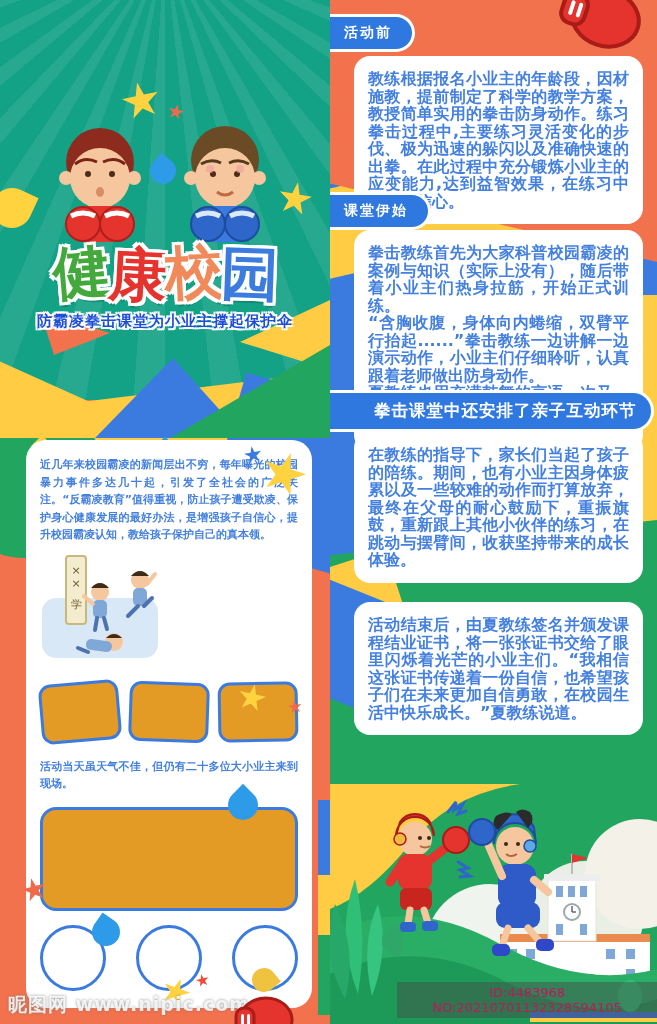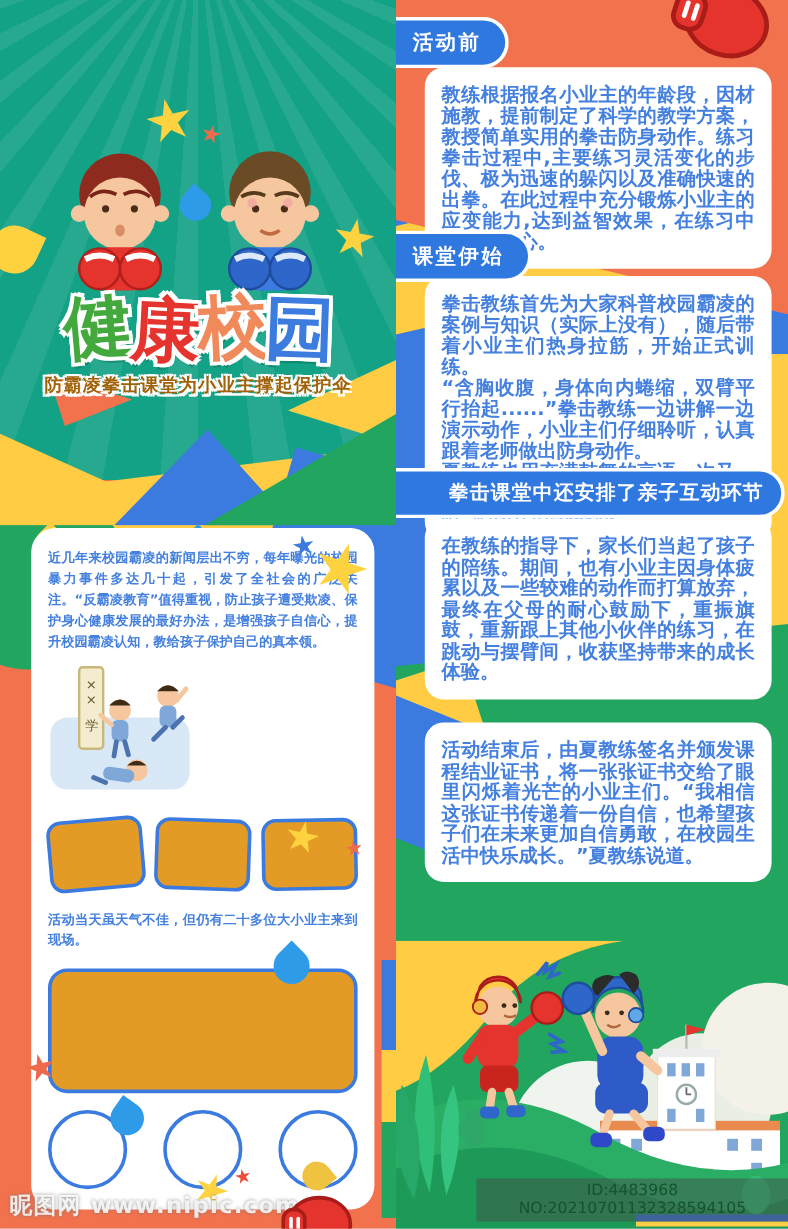--- a/index.html
+++ b/index.html
@@ -24,21 +24,21 @@
   .drop{position:absolute;border-radius:0 50% 50% 50%;}
 
   .title-wrap{position:absolute;top:240px;left:0;width:330px;text-align:center;z-index:5;}
   .title-line{font-weight:900;font-size:58px;line-height:64px;letter-spacing:-2px;}
   .title-line span{display:inline-block;
     text-shadow:-3px -3px 0 #fff,3px -3px 0 #fff,-3px 3px 0 #fff,3px 3px 0 #fff,0 -3px 0 #fff,0 3px 0 #fff,-3px 0 0 #fff,3px 0 0 #fff,0 5px 0 rgba(0,60,40,.25);}
   .tc1{color:#44A93C;transform:rotate(-5deg);}
   .tc2{color:#E5332D;transform:rotate(3deg) translateY(3px);}
   .tc3{color:#F08A5B;transform:rotate(-3deg);}
   .tc4{color:#3C7CDF;transform:rotate(2deg) translateY(2px);}
-  .subtitle{margin-top:8px;font-size:15px;font-weight:800;color:#a16207;letter-spacing:1px;
+  .subtitle{margin-top:8px;font-size:15px;font-weight:800;color:#1d4ed8;letter-spacing:1px;
     text-shadow:-2px -2px 0 #fff,2px -2px 0 #fff,-2px 2px 0 #fff,2px 2px 0 #fff,0 2px 0 #fff,0 -2px 0 #fff;}
   .subtitle-en{margin-top:4px;font-size:12.5px;font-weight:800;font-style:italic;color:#fff;letter-spacing:2px;}
 
   .left-card{position:absolute;left:26px;top:440px;width:286px;height:568px;background:#fff;border-radius:20px;
     padding:16px 14px;box-sizing:border-box;z-index:6;overflow:hidden;}
   .blue-text{color:#4480DF;font-weight:700;font-size:11px;line-height:17.5px;white-space:pre-line;text-align:justify;}
   .event-row{display:flex;gap:6px;margin-top:10px;}
   .event-row .blue-text{flex:1;}
   .bully-box{width:120px;height:112px;flex:0 0 120px;}
   .photos-row{display:flex;justify-content:space-between;margin-top:16px;}
@@ -58,30 +58,30 @@
   .r-yellow-right{position:absolute;right:0;top:295px;width:86px;height:330px;background:#FFCC43;
     border-top-left-radius:70px;border-bottom-left-radius:90px;}
   .r-green{position:absolute;top:520px;left:0;width:100%;bottom:0;background:#22A55F;
     clip-path:polygon(0 7%,100% 0,100% 100%,0 100%);}
   .r-yellow-wedge2{position:absolute;left:-45px;top:565px;width:120px;height:110px;background:#FFCC43;transform:rotate(-18deg);}
   .r-blue-wedge{position:absolute;left:-55px;top:585px;width:115px;height:110px;background:#3B7BE0;transform:rotate(22deg);}
 
   .pill{position:absolute;left:0;background:#2F78DF;color:#fff;font-weight:800;
     border:3px solid #fff;border-left:none;border-radius:0 22px 22px 0;
     padding:7px 20px 7px 14px;font-size:17px;letter-spacing:2px;z-index:8;white-space:nowrap;}
-  .pill-small{font-size:17px;}
+  .pill-small{font-size:14px;}
   .pill-wide{font-size:16.5px;letter-spacing:1px;padding-right:14px;padding-left:44px;}
 
   .rcard{position:absolute;left:24px;right:14px;background:#fff;border-radius:16px;
     padding:14px 14px;z-index:7;}
   .rcard .blue-text{font-size:16px;line-height:17.5px;}
 
   .r-illustration{position:absolute;left:0;bottom:0;width:327px;height:240px;z-index:6;}
   .wm-bar{position:absolute;right:0;bottom:6px;width:256px;z-index:20;background:rgba(70,70,70,.45);
-    color:#14532d;font-size:13px;text-align:center;padding:3px 2px;}
+    color:#be185d;font-size:13px;text-align:center;padding:3px 2px;}
 
   .glove-tr{position:absolute;top:-12px;right:8px;z-index:9;}
   .glove-bl{position:absolute;left:228px;bottom:-14px;z-index:21;}
 </style>
 </head>
 <body>
 
 <div class="poster">
 
   <div class="col left-col">

